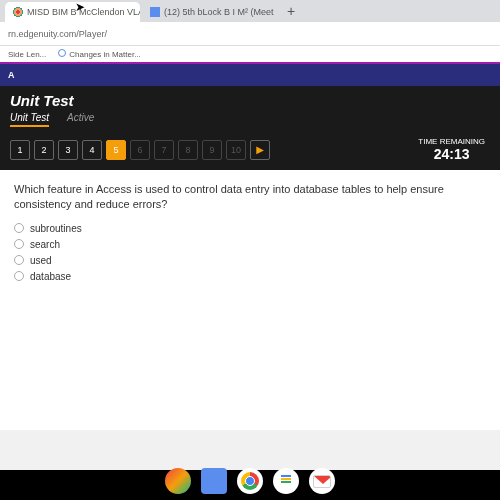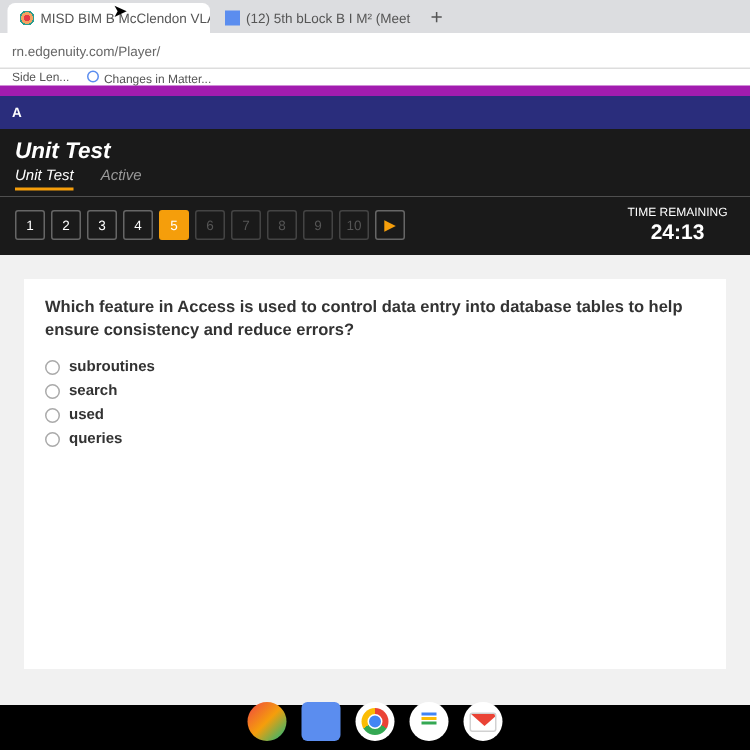--- a/index.html
+++ b/index.html
@@ -10,43 +10,43 @@
     .cursor { position: absolute; top: 0; left: 75px; font-size: 12px; color: #000; z-index: 10; }
     .tab { background: #fff; height: 20px; margin-top: 2px; padding: 0 8px; display: flex; align-items: center; font-size: 9px; color: #555; border-radius: 5px 5px 0 0; margin-right: 2px; max-width: 135px; overflow: hidden; white-space: nowrap; }
     .tab.inactive { background: transparent; text-align: right; }
     .tab-icon { width: 10px; height: 10px; margin-right: 4px; flex-shrink: 0; }
     .tab-icon.x { background: radial-gradient(circle, #e63946 2px, #f4a261 2px 4px, #2a9d8f 4px 5px, transparent 5px); }
     .tab-icon.t { background: #5b8def; }
     .dot-red { width: 6px; height: 6px; border-radius: 50%; background: #d94c4c; margin: 0 3px; }
     .new-tab { padding: 0 8px; color: #555; font-size: 14px; }
     
     .url-bar { height: 24px; background: #fff; display: flex; align-items: center; padding-left: 8px; font-size: 9px; color: #666; border-bottom: 1px solid #ddd; }
-    .bookmarks { height: 18px; background: #fff; display: flex; align-items: center; padding-left: 8px; font-size: 8px; color: #555; gap: 12px; border-bottom: 7px solid #a21caf; }
+    .bookmarks { height: 18px; background: #fff; display: flex; align-items: center; padding-left: 8px; font-size: 8px; color: #555; gap: 12px; border-bottom: 2px solid #a21caf; }
     .bm-icon { width: 8px; height: 8px; border-radius: 50%; border: 1.5px solid #5b8def; display: inline-block; margin-right: 3px; }
     
     .blue-band { height: 22px; background: #2a2d7c; display: flex; align-items: center; padding-left: 8px; color: #fff; font-size: 9px; font-weight: bold; }
     
     .test-header { background: #1a1a1a; color: #fff; padding: 6px 10px 4px; font-style: italic; }
     .test-title { font-size: 15px; font-weight: bold; }
     .test-sub { display: flex; gap: 18px; font-size: 10px; margin-top: 3px; }
     .active-lbl { color: #999; }
     .underline { border-bottom: 2px solid #f59e0b; padding-bottom: 2px; }
     
     .nav-row { background: #1a1a1a; padding: 6px 10px 8px; display: flex; align-items: center; justify-content: space-between; }
     .q-nums { display: flex; gap: 4px; }
     .q-box { width: 20px; height: 20px; border: 1px solid #666; color: #fff; font-size: 9px; display: flex; align-items: center; justify-content: center; border-radius: 2px; background: #1a1a1a; }
     .q-box.current { background: #f59e0b; border-color: #f59e0b; color: #fff; }
     .q-box.dim { color: #555; border-color: #444; }
     .q-arrow { width: 20px; height: 20px; border: 1px solid #666; display: flex; align-items: center; justify-content: center; border-radius: 2px; color: #f59e0b; font-size: 10px; }
     .timer { text-align: center; color: #fff; font-size: 8px; margin-right: 5px; }
     .timer-val { font-size: 14px; font-weight: bold; }
     
-    .q-area { background: #fff; margin: 16px; padding: 12px 14px; height: 260px; font-weight: bold; }
+    .q-area { background: #fff; margin: 0; padding: 12px 14px; height: 260px; }
     .q-text { font-size: 11px; color: #333; line-height: 1.4; margin-bottom: 10px; }
-    .opt { display: flex; align-items: flex-end; gap: 6px; margin: 5px 0; font-size: 10px; color: #333; }
+    .opt { display: flex; align-items: flex-start; gap: 6px; margin: 5px 0; font-size: 10px; color: #333; }
     .radio { width: 10px; height: 10px; border: 1.5px solid #aaa; border-radius: 50%; }
     
     .dock { position: absolute; bottom: 6px; left: 50%; transform: translateX(-50%); display: flex; gap: 10px; }
     .dock-icon { width: 26px; height: 26px; border-radius: 50%; background: #fff; display: flex; align-items: center; justify-content: center; font-size: 13px; }
     .d1 { background: linear-gradient(135deg,#ef4444,#f59e0b,#10b981); }
     .d2 { background: #5b8def; border-radius: 4px; }
     .d3 { background: #fff; }
     .d4 { background: #fff; }
     .d5 { background: #fff; }
     .chrome-i { width: 18px; height: 18px; border-radius: 50%; background: conic-gradient(#ea4335 0 120deg,#34a853 120deg 240deg,#fbbc05 240deg 360deg); position: relative; }
@@ -127,21 +127,21 @@
     <div class="opt">
       <span class="radio"></span>
       <span>search</span>
     </div>
     <div class="opt">
       <span class="radio"></span>
       <span>used</span>
     </div>
     <div class="opt">
       <span class="radio"></span>
-      <span>queries</span>
+      <span>database</span>
     </div>
   </div>
 </div>
 
 <div class="dock">
   <div class="dock-icon d1"></div>
   <div class="dock-icon d2"></div>
   <div class="dock-icon d3">
       <div class="chrome-i"></div>
     </div>

